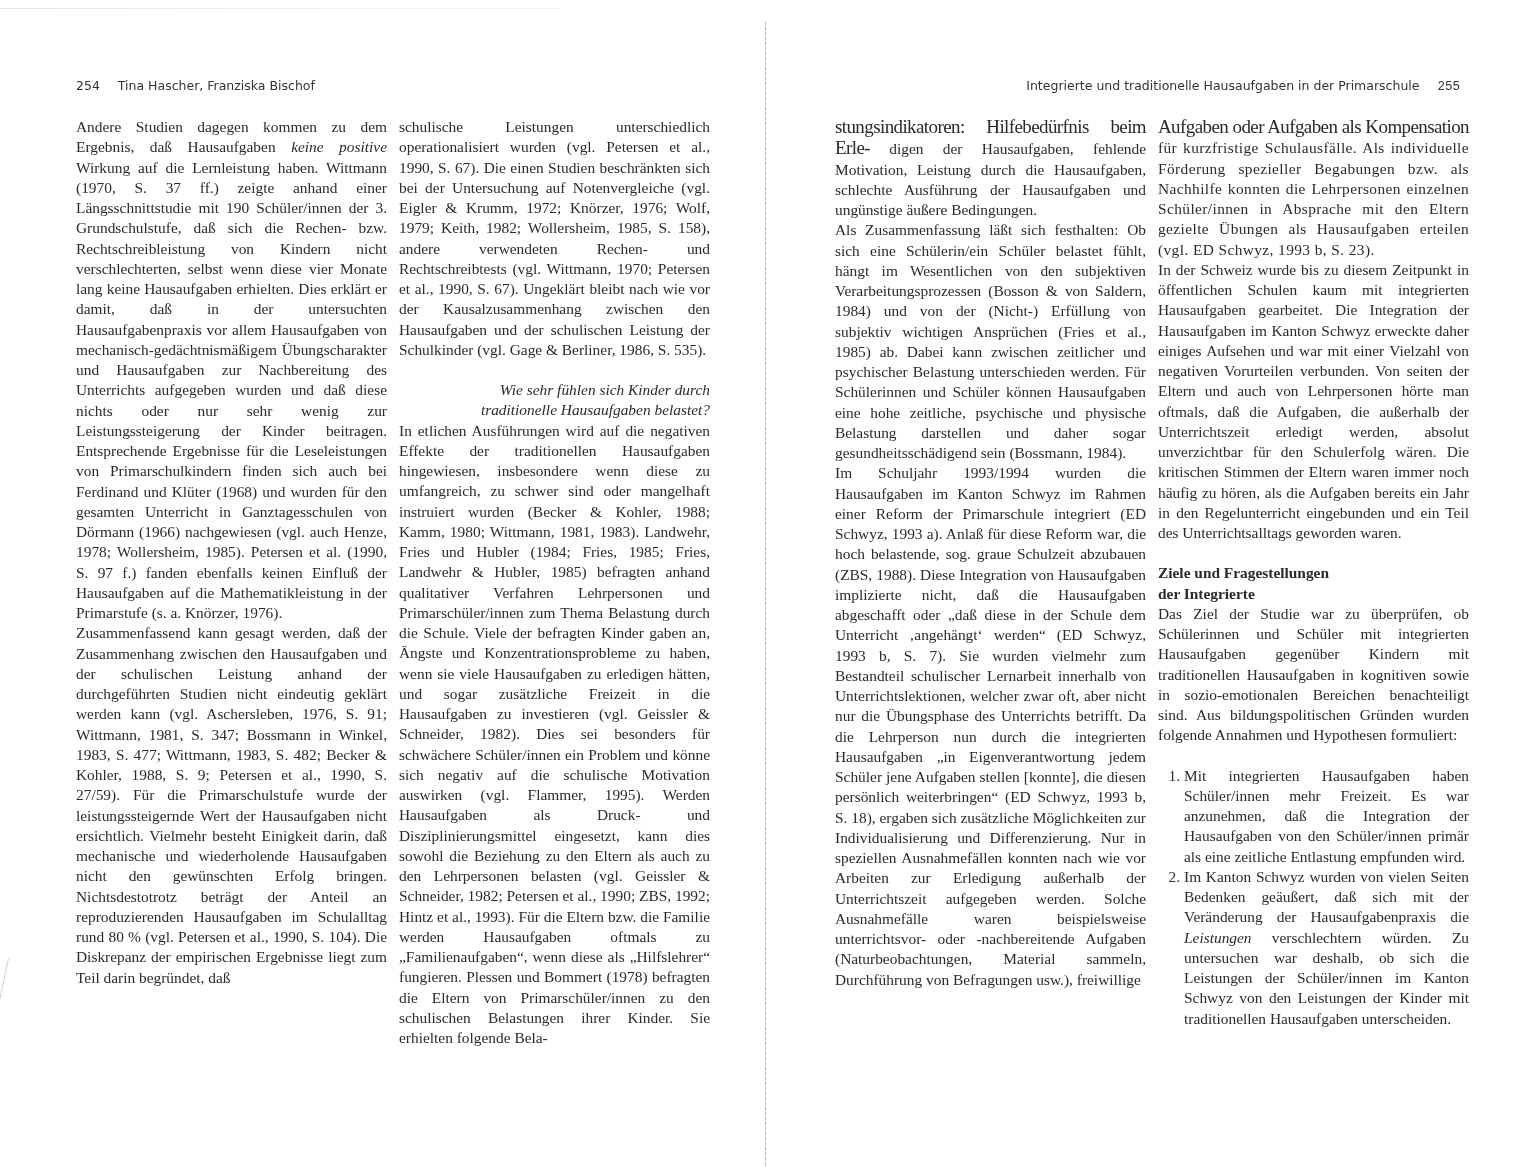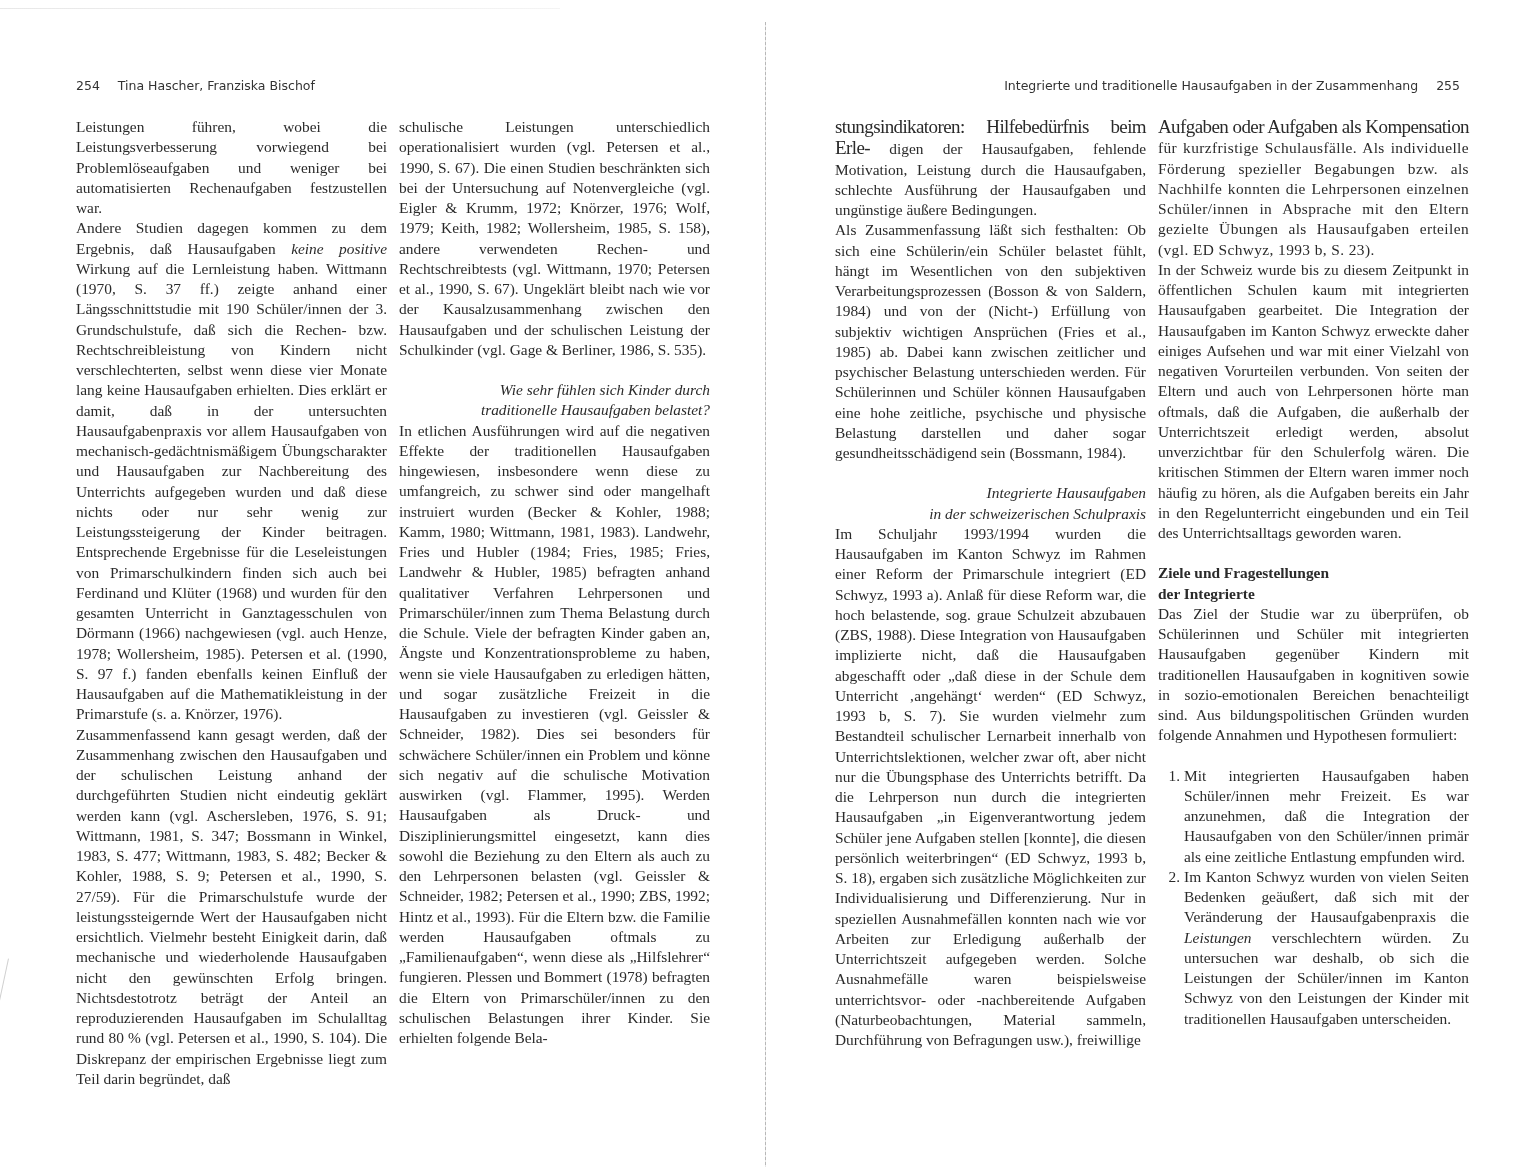--- a/index.html
+++ b/index.html
@@ -21,21 +21,21 @@
     background: #d0d0d0; transform: rotate(12deg);
   }
   .running-head {
     position: absolute; top: 78px;
     font-family: "DejaVu Sans", "Liberation Sans", sans-serif;
     font-size: 12.5px; color: #333; white-space: nowrap;
   }
   .rh-left { left: 76px; }
   .rh-right { right: 58px; }
   .rh-num-left { margin-right: 14px; }
-  .rh-num-right { margin-left: 14px; }
+  .rh-num-right { margin-left: 14px; font-family: Liberation Mono, monospace; }
 
   .column {
     position: absolute; top: 117px; width: 311px;
     font-size: 15.4px; line-height: 20.25px;
     text-align: justify; hyphens: none;
   }
   .col1 { left: 76px; }
   .col2 { left: 399px; }
   .col3 { left: 835px; top: 117px; }
   .col4 { left: 1158px; }
@@ -54,46 +54,41 @@
 <div class="top-rule"></div>
 <div class="gutter"></div>
 <div class="left-edge-mark"></div>
 
 <div class="running-head rh-left">
   <span class="rh-num-left">254</span>
   <span>Tina Hascher, Franziska Bischof</span>
 </div>
 
 <div class="column col1">
-  <p>Leistungen führen, wobei die Leistungsverbesserung vorwiegend bei Problemlöseaufgaben und weniger bei automatisierten Rechenaufgaben festzustellen war.</p>
   <p><span>Andere Studien dagegen kommen zu dem Ergebnis, daß Hausaufgaben </span><span class="italic">keine positive</span><span> Wirkung auf die Lernleistung haben. Wittmann (1970, S. 37 ff.) zeigte anhand einer Längsschnittstudie mit 190 Schüler/innen der 3. Grundschulstufe, daß sich die Rechen- bzw. Rechtschreibleistung von Kindern nicht verschlechterten, selbst wenn diese vier Monate lang keine Hausaufgaben erhielten. Dies erklärt er damit, daß in der untersuchten Hausaufgabenpraxis vor allem Hausaufgaben von mechanisch-gedächtnismäßigem Übungscharakter und Hausaufgaben zur Nachbereitung des Unterrichts aufgegeben wurden und daß diese nichts oder nur sehr wenig zur Leistungssteigerung der Kinder beitragen. Entsprechende Ergebnisse für die Leseleistungen von Primarschulkindern finden sich auch bei Ferdinand und Klüter (1968) und wurden für den gesamten Unterricht in Ganztagesschulen von Dörmann (1966) nachgewiesen (vgl. auch Henze, 1978; Wollersheim, 1985). Petersen et al. (1990, S. 97 f.) fanden ebenfalls keinen Einfluß der Hausaufgaben auf die Mathematikleistung in der Primarstufe (s. a. Knörzer, 1976).</span></p>
   <p>Zusammenfassend kann gesagt werden, daß der Zusammenhang zwischen den Hausaufgaben und der schulischen Leistung anhand der durchgeführten Studien nicht eindeutig geklärt werden kann (vgl. Aschersleben, 1976, S. 91; Wittmann, 1981, S. 347; Bossmann in Winkel, 1983, S. 477; Wittmann, 1983, S. 482; Becker &amp; Kohler, 1988, S. 9; Petersen et al., 1990, S. 27/59). Für die Primarschulstufe wurde der leistungssteigernde Wert der Hausaufgaben nicht ersichtlich. Vielmehr besteht Einigkeit darin, daß mechanische und wiederholende Hausaufgaben nicht den gewünschten Erfolg bringen. Nichtsdestotrotz beträgt der Anteil an reproduzierenden Hausaufgaben im Schulalltag rund 80 % (vgl. Petersen et al., 1990, S. 104). Die Diskrepanz der empirischen Ergebnisse liegt zum Teil darin begründet, daß</p>
 </div>
 
 <div class="column col2">
   <p>schulische Leistungen unterschiedlich operationalisiert wurden (vgl. Petersen et al., 1990, S. 67). Die einen Studien beschränkten sich bei der Untersuchung auf Notenvergleiche (vgl. Eigler &amp; Krumm, 1972; Knörzer, 1976; Wolf, 1979; Keith, 1982; Wollersheim, 1985, S. 158), andere verwendeten Rechen- und Rechtschreibtests (vgl. Wittmann, 1970; Petersen et al., 1990, S. 67). Ungeklärt bleibt nach wie vor der Kausalzusammenhang zwischen den Hausaufgaben und der schulischen Leistung der Schulkinder (vgl. Gage &amp; Berliner, 1986, S. 535).</p>
   <p class="heading-italic">
     <span>Wie sehr fühlen sich Kinder durch</span><br>
     <span>traditionelle Hausaufgaben belastet?</span>
   </p>
   <p>In etlichen Ausführungen wird auf die negativen Effekte der traditionellen Hausaufgaben hingewiesen, insbesondere wenn diese zu umfangreich, zu schwer sind oder mangelhaft instruiert wurden (Becker &amp; Kohler, 1988; Kamm, 1980; Wittmann, 1981, 1983). Landwehr, Fries und Hubler (1984; Fries, 1985; Fries, Landwehr &amp; Hubler, 1985) befragten anhand qualitativer Verfahren Lehrpersonen und Primarschüler/innen zum Thema Belastung durch die Schule. Viele der befragten Kinder gaben an, Ängste und Konzentrationsprobleme zu haben, wenn sie viele Hausaufgaben zu erledigen hätten, und sogar zusätzliche Freizeit in die Hausaufgaben zu investieren (vgl. Geissler &amp; Schneider, 1982). Dies sei besonders für schwächere Schüler/innen ein Problem und könne sich negativ auf die schulische Motivation auswirken (vgl. Flammer, 1995). Werden Hausaufgaben als Druck- und Disziplinierungsmittel eingesetzt, kann dies sowohl die Beziehung zu den Eltern als auch zu den Lehrpersonen belasten (vgl. Geissler &amp; Schneider, 1982; Petersen et al., 1990; ZBS, 1992; Hintz et al., 1993). Für die Eltern bzw. die Familie werden Hausaufgaben oftmals zu „Familienaufgaben“, wenn diese als „Hilfslehrer“ fungieren. Plessen und Bommert (1978) befragten die Eltern von Primarschüler/innen zu den schulischen Belastungen ihrer Kinder. Sie erhielten folgende Bela-</p>
 </div>
 
 <div class="running-head rh-right">
-  <span>Integrierte und traditionelle Hausaufgaben in der Zusammenhang</span>
+  <span>Integrierte und traditionelle Hausaufgaben in der Primarschule</span>
   <span class="rh-num-right">255</span>
 </div>
 
 <div class="column col3">
   <p><span class="lead-large">stungsindikatoren: Hilfebedürfnis beim Erle-</span> <span>digen der Hausaufgaben, fehlende Motivation, Leistung durch die Hausaufgaben, schlechte Ausführung der Hausaufgaben und ungünstige äußere Bedingungen.</span></p>
   <p>Als Zusammenfassung läßt sich festhalten: Ob sich eine Schülerin/ein Schüler belastet fühlt, hängt im Wesentlichen von den subjektiven Verarbeitungsprozessen (Bosson &amp; von Saldern, 1984) und von der (Nicht-) Erfüllung von subjektiv wichtigen Ansprüchen (Fries et al., 1985) ab. Dabei kann zwischen zeitlicher und psychischer Belastung unterschieden werden. Für Schülerinnen und Schüler können Hausaufgaben eine hohe zeitliche, psychische und physische Belastung darstellen und daher sogar gesundheitsschädigend sein (Bossmann, 1984).</p>
-  <p class="heading-italic">
-    <span>Integrierte Hausaufgaben</span><br>
-    <span>in der schweizerischen Schulpraxis</span>
-  </p>
   <p>Im Schuljahr 1993/1994 wurden die Hausaufgaben im Kanton Schwyz im Rahmen einer Reform der Primarschule integriert (ED Schwyz, 1993 a). Anlaß für diese Reform war, die hoch belastende, sog. graue Schulzeit abzubauen (ZBS, 1988). Diese Integration von Hausaufgaben implizierte nicht, daß die Hausaufgaben abgeschafft oder „daß diese in der Schule dem Unterricht ‚angehängt‘ werden“ (ED Schwyz, 1993 b, S. 7). Sie wurden vielmehr zum Bestandteil schulischer Lernarbeit innerhalb von Unterrichtslektionen, welcher zwar oft, aber nicht nur die Übungsphase des Unterrichts betrifft. Da die Lehrperson nun durch die integrierten Hausaufgaben „in Eigenverantwortung jedem Schüler jene Aufgaben stellen [konnte], die diesen persönlich weiterbringen“ (ED Schwyz, 1993 b, S. 18), ergaben sich zusätzliche Möglichkeiten zur Individualisierung und Differenzierung. Nur in speziellen Ausnahmefällen konnten nach wie vor Arbeiten zur Erledigung außerhalb der Unterrichtszeit aufgegeben werden. Solche Ausnahmefälle waren beispielsweise unterrichtsvor- oder -nachbereitende Aufgaben (Naturbeobachtungen, Material sammeln, Durchführung von Befragungen usw.), freiwillige</p>
 </div>
 
 <div class="column col4">
   <p><span class="lead-large">Aufgaben oder Aufgaben als Kompensation</span> <span class="spaced-line">für kurzfristige Schulausfälle. Als individuelle Förderung spezieller Begabungen bzw. als Nachhilfe konnten die Lehrpersonen einzelnen Schüler/innen in Absprache mit den Eltern gezielte Übungen als Hausaufgaben erteilen (vgl. ED Schwyz, 1993 b, S. 23).</span></p>
   <p>In der Schweiz wurde bis zu diesem Zeitpunkt in öffentlichen Schulen kaum mit integrierten Hausaufgaben gearbeitet. Die Integration der Hausaufgaben im Kanton Schwyz erweckte daher einiges Aufsehen und war mit einer Vielzahl von negativen Vorurteilen verbunden. Von seiten der Eltern und auch von Lehrpersonen hörte man oftmals, daß die Aufgaben, die außerhalb der Unterrichtszeit erledigt werden, absolut unverzichtbar für den Schulerfolg wären. Die kritischen Stimmen der Eltern waren immer noch häufig zu hören, als die Aufgaben bereits ein Jahr in den Regelunterricht eingebunden und ein Teil des Unterrichtsalltags geworden waren.</p>
   <p class="heading-bold">
     <span>Ziele und Fragestellungen</span><br>
     <span>der Integrierte</span>
   </p>

